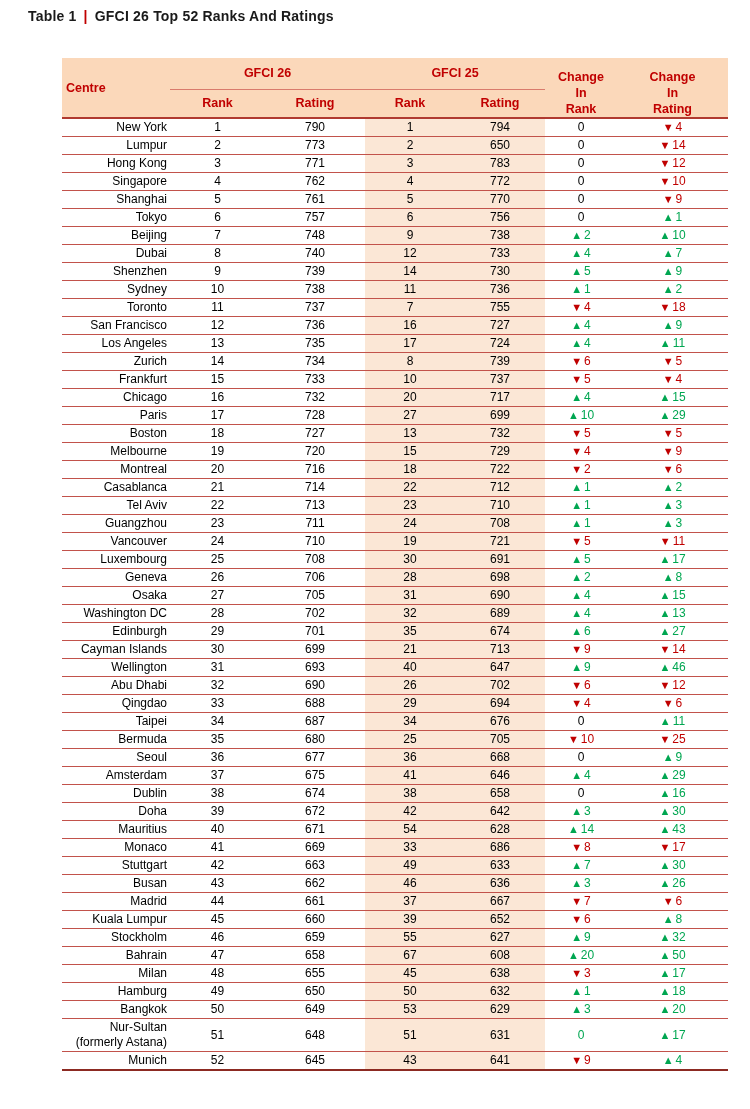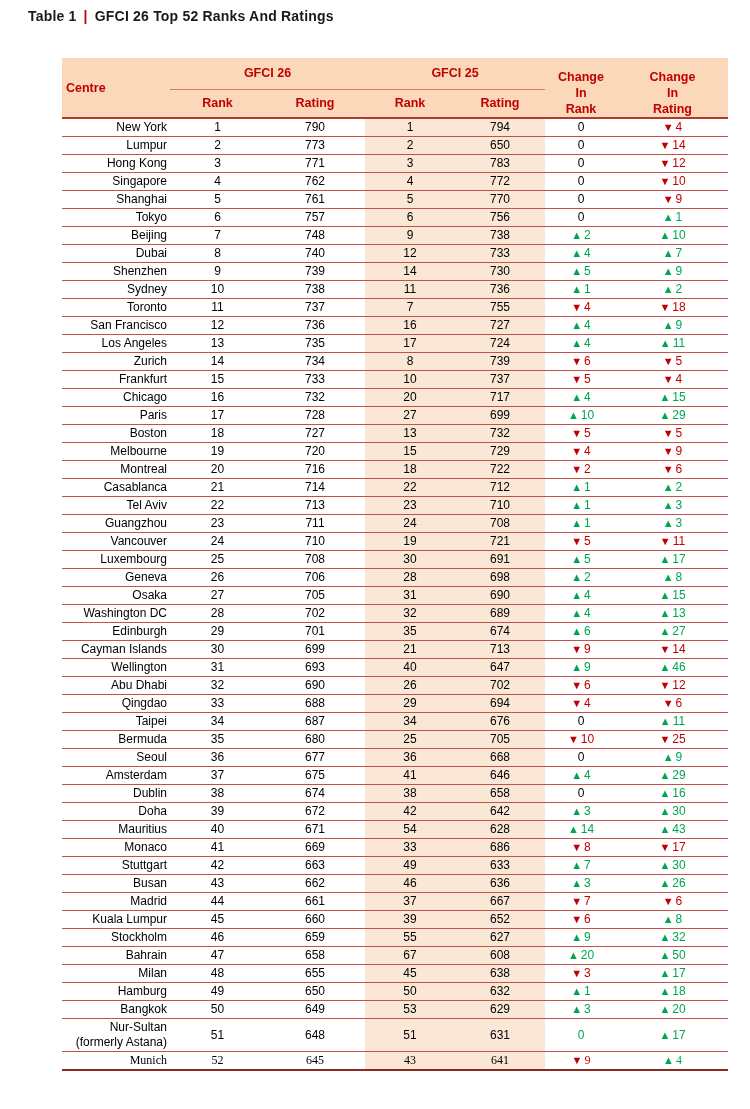--- a/index.html
+++ b/index.html
@@ -38,21 +38,21 @@
     white-space:pre-line; text-align:center;
   }
   thead tr.h2 th{height:24px; text-align:center;}
   thead tr.h2 th, thead th.centre-h, thead th.chg-h{border-bottom:2px solid var(--header-line);}
   tbody td{
     height:18px; padding:1px 3px; vertical-align:middle;
     text-align:center; line-height:15px;
   }
   tbody td.centre-cell{text-align:right; padding-left:4px;}
   tbody tr + tr td{border-top:1.5px solid var(--row-line);}
-  tbody tr:last-child td{border-bottom:2px solid var(--bottom-line);font-family:Liberation Serif, serif;}
+  tbody tr:last-child td{border-bottom:2px solid var(--bottom-line);}
   tbody td.band{background:var(--band-bg);}
   .chg-up{color:var(--up-green); font-weight:normal;}
   .chg-down{color:var(--down-red);}
   .tri{font-size:11px; margin-right:2px;}
   .zero-green{color:var(--up-green);}
 </style>
 </head>
 <body>
 
 <div class="page">

